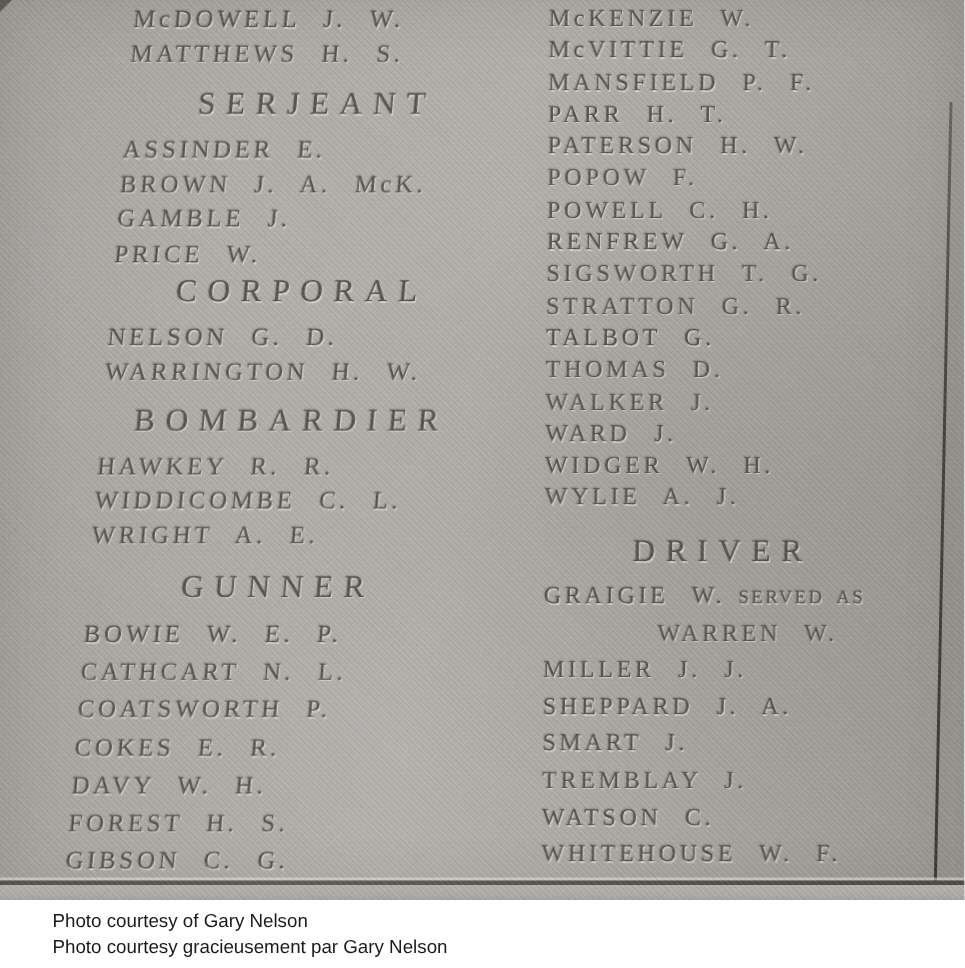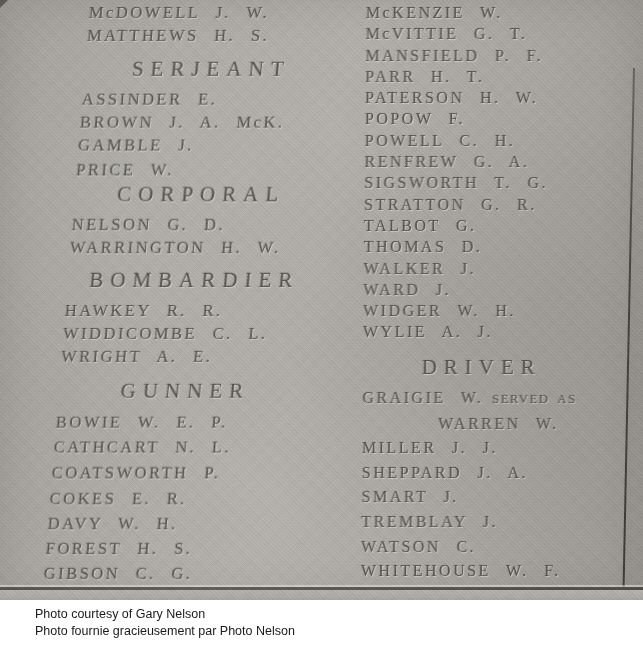--- a/index.html
+++ b/index.html
@@ -174,15 +174,15 @@
 
     <div class="joint-v"></div>
     <div class="joint-h-light"></div>
     <div class="joint-h"></div>
     <div class="base-strip"></div>
     <div class="grain"></div>
   </div>
 
   <div class="caption">
     <div>Photo courtesy of Gary Nelson</div>
-    <div>Photo fournie gracieusement par Photo Nelson</div>
+    <div>Photo courtesy gracieusement par Gary Nelson</div>
   </div>
 </div>
 
 </body></html>

